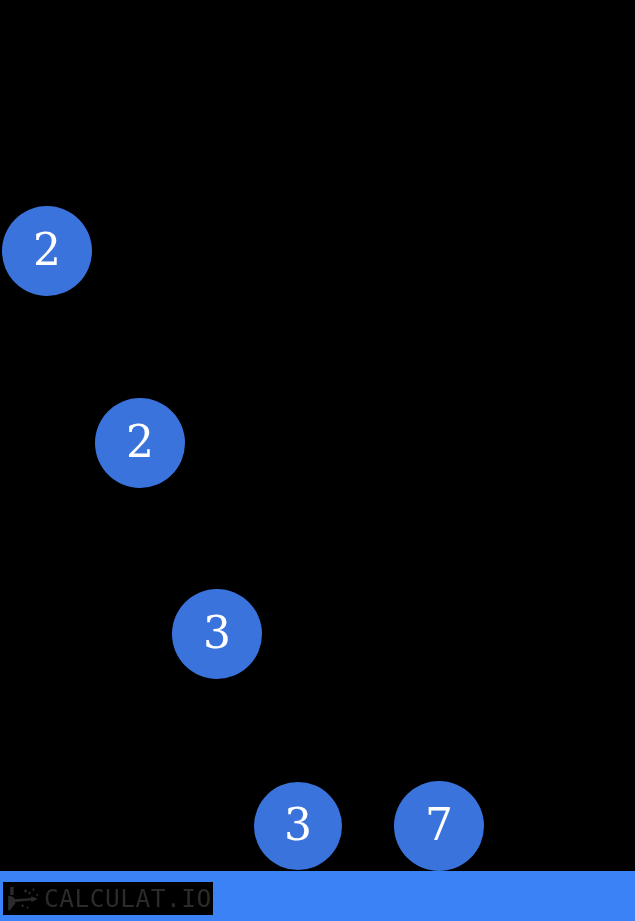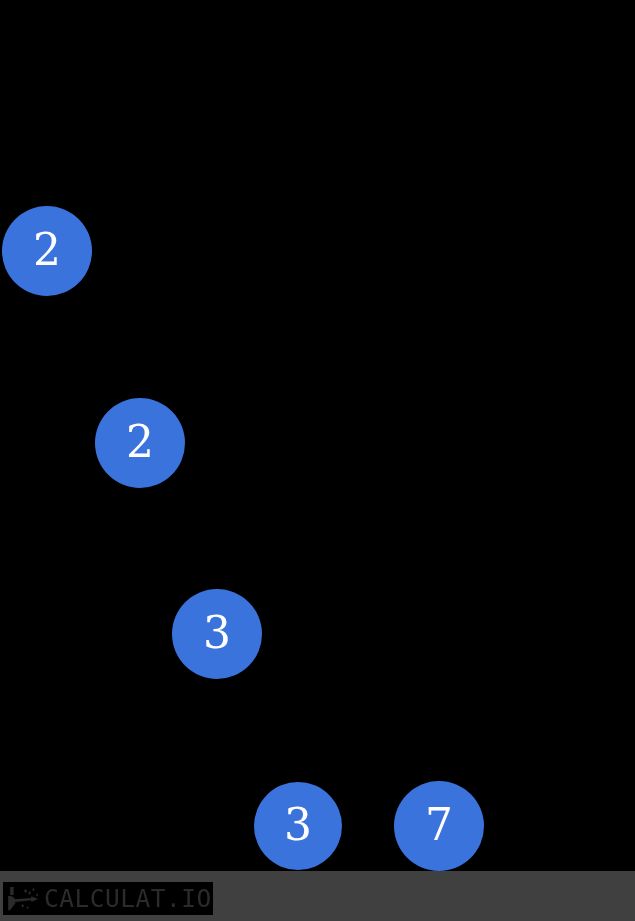--- a/index.html
+++ b/index.html
@@ -46,21 +46,21 @@
     display: block;
     transform: translateY(-1px);
   }
   
   .logo-strip {
     position: absolute;
     left: 0;
     top: 871px;
     width: 635px;
     height: 50px;
-    background: #404040;
+    background: #3b82f6;
   }
   .logo-box {
     position: absolute;
     left: 3px;
     top: 11px;
     height: 33px;
     background: #000000;
     display: flex;
     align-items: center;
     padding: 0 5px 0 4px;

